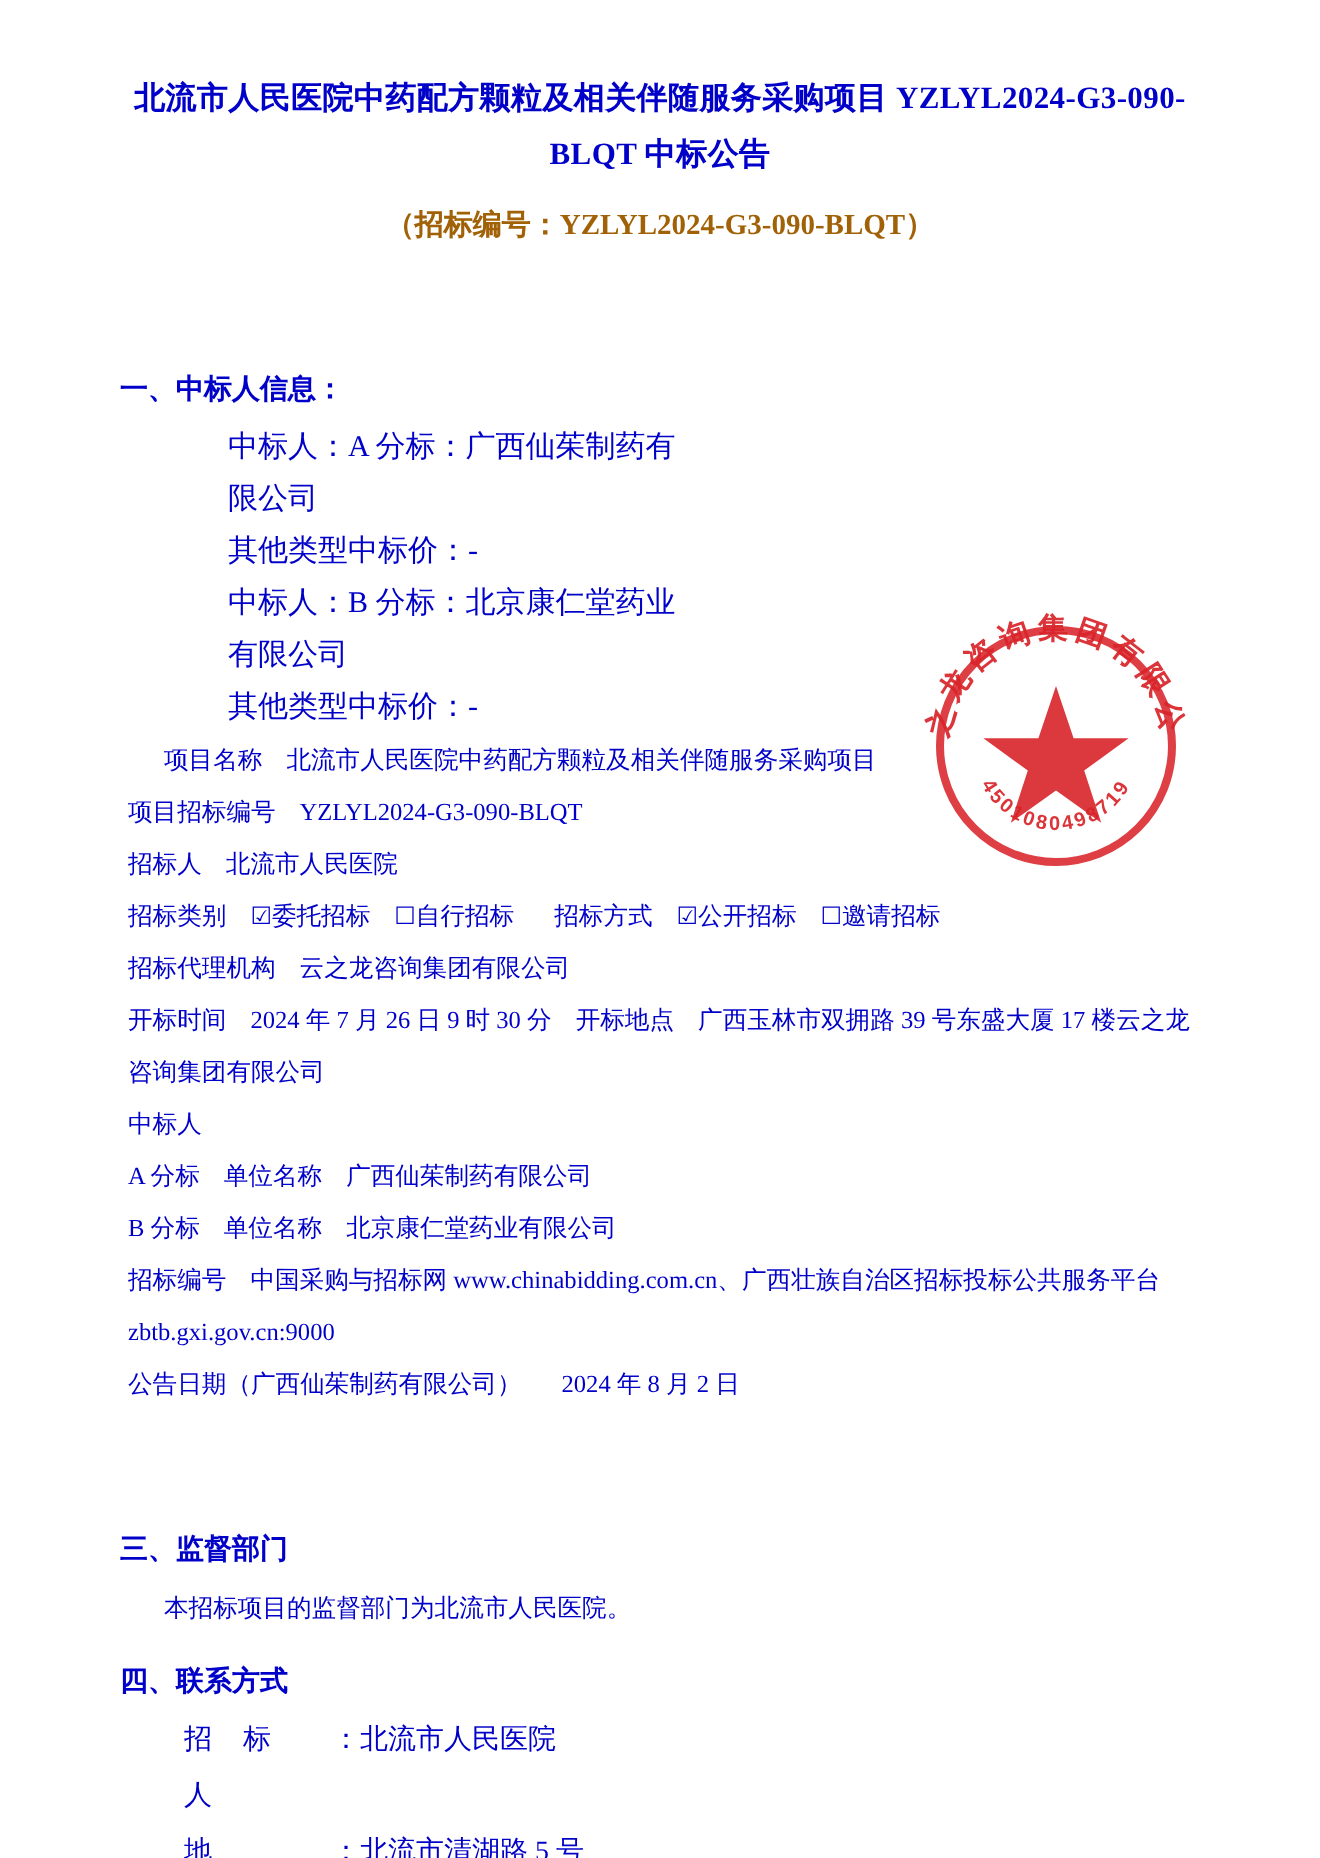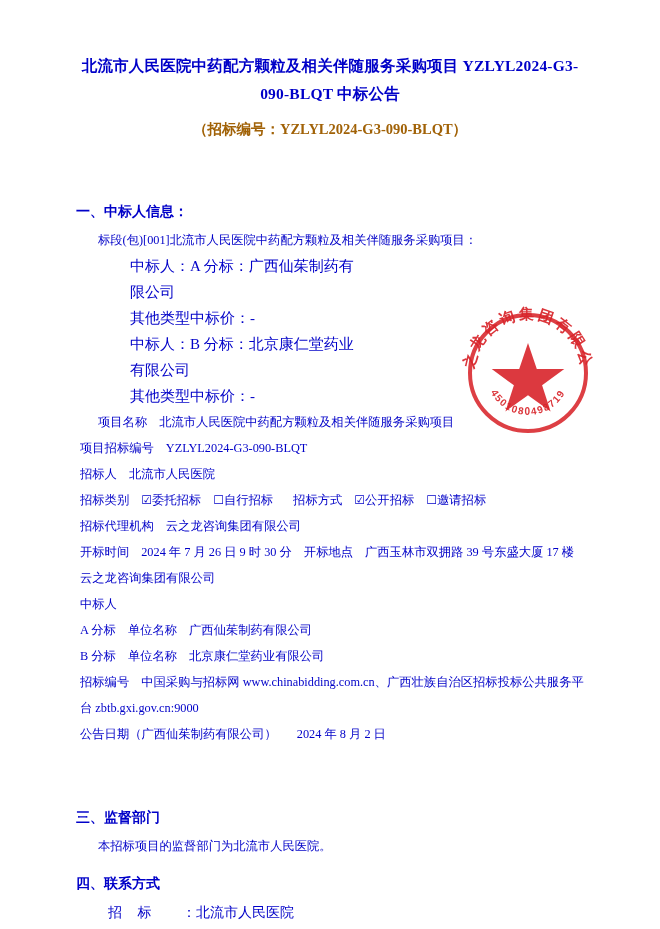--- a/index.html
+++ b/index.html
@@ -12,21 +12,21 @@
     height: 929px;
     position: relative;
     font-family: "Liberation Serif", "DejaVu Serif", serif;
     color: #0000c8;
     overflow: hidden;
   }
   .page {
     position: relative;
     width: 660px;
     height: 929px;
-    padding: 16px;
+    padding: 0;
     box-sizing: border-box;
   }
   .doc-title {
     margin: 0;
     padding: 36px 62px 0 62px;
     font-size: 15.5px;
     font-weight: bold;
     text-align: center;
     line-height: 28px;
     letter-spacing: 0.2px;
@@ -100,21 +100,20 @@
 
 <div class="page">
 
   <h1 class="doc-title">北流市人民医院中药配方颗粒及相关伴随服务采购项目 YZLYL2024-G3-090-BLQT 中标公告</h1>
   <div class="doc-subtitle">（招标编号：YZLYL2024-G3-090-BLQT）</div>
 
   <div class="body-wrap">
 
     <div class="sec-head first">一、中标人信息：</div>
 
-    <div class="p">标段(包)[001]北流市人民医院中药配方颗粒及相关伴随服务采购项目：</div>
 
     <div class="kv-row">
       <div class="kv-left">
         <span>中标人：A 分标：</span><span>广西仙茱制药有限公司</span>
       </div>
       <div class="kv-right">
         <span>其他类型中标价：</span><span>-</span>
       </div>
     </div>
 

